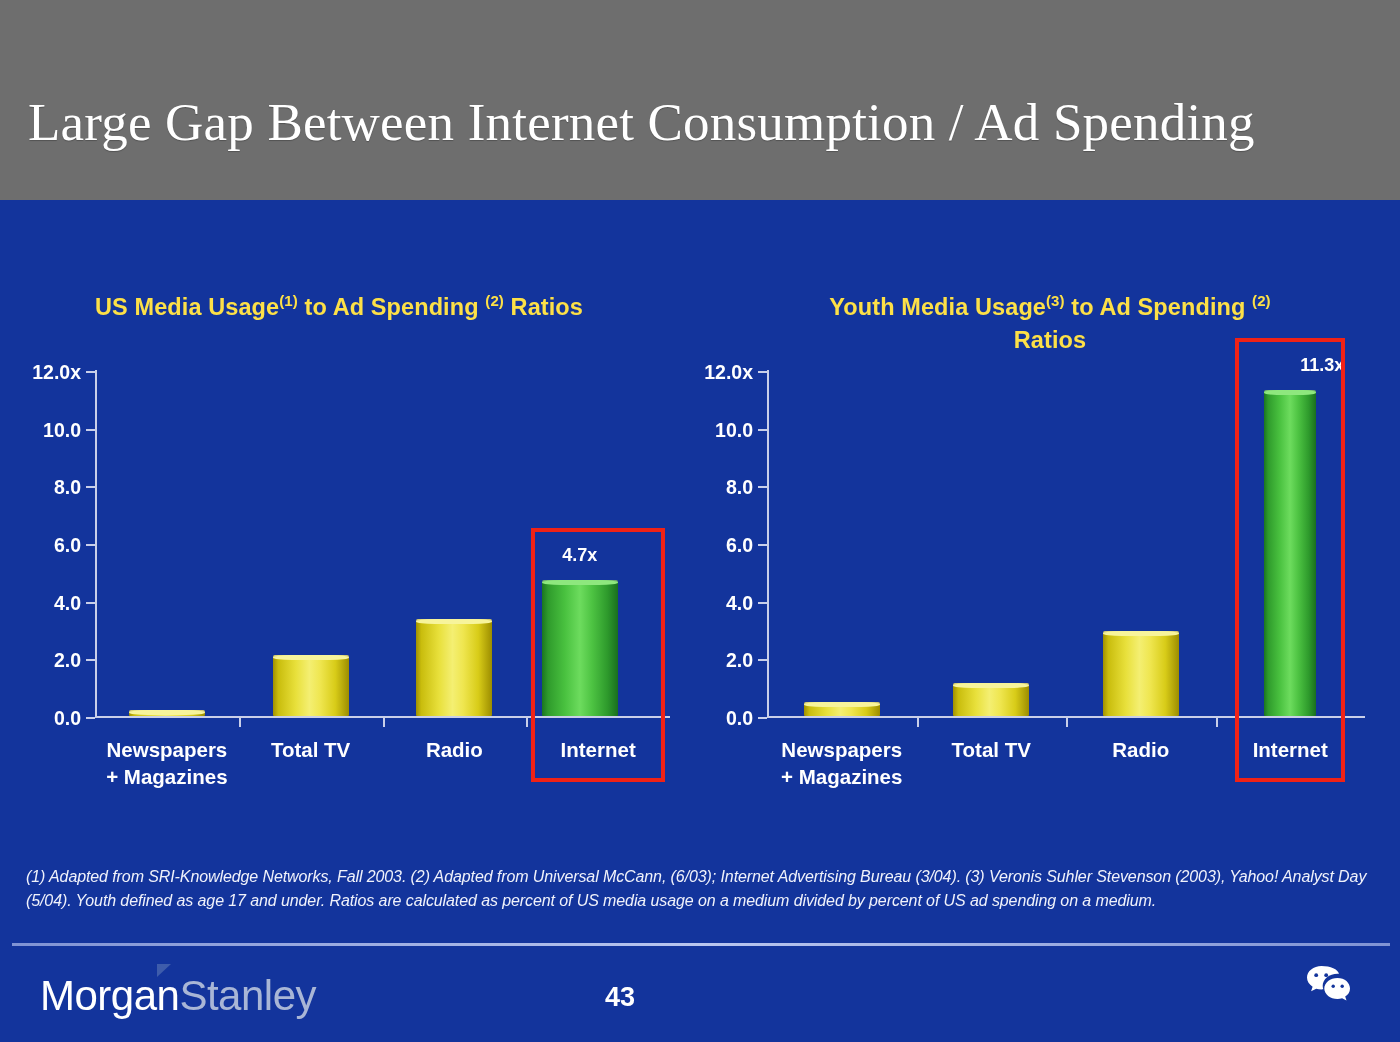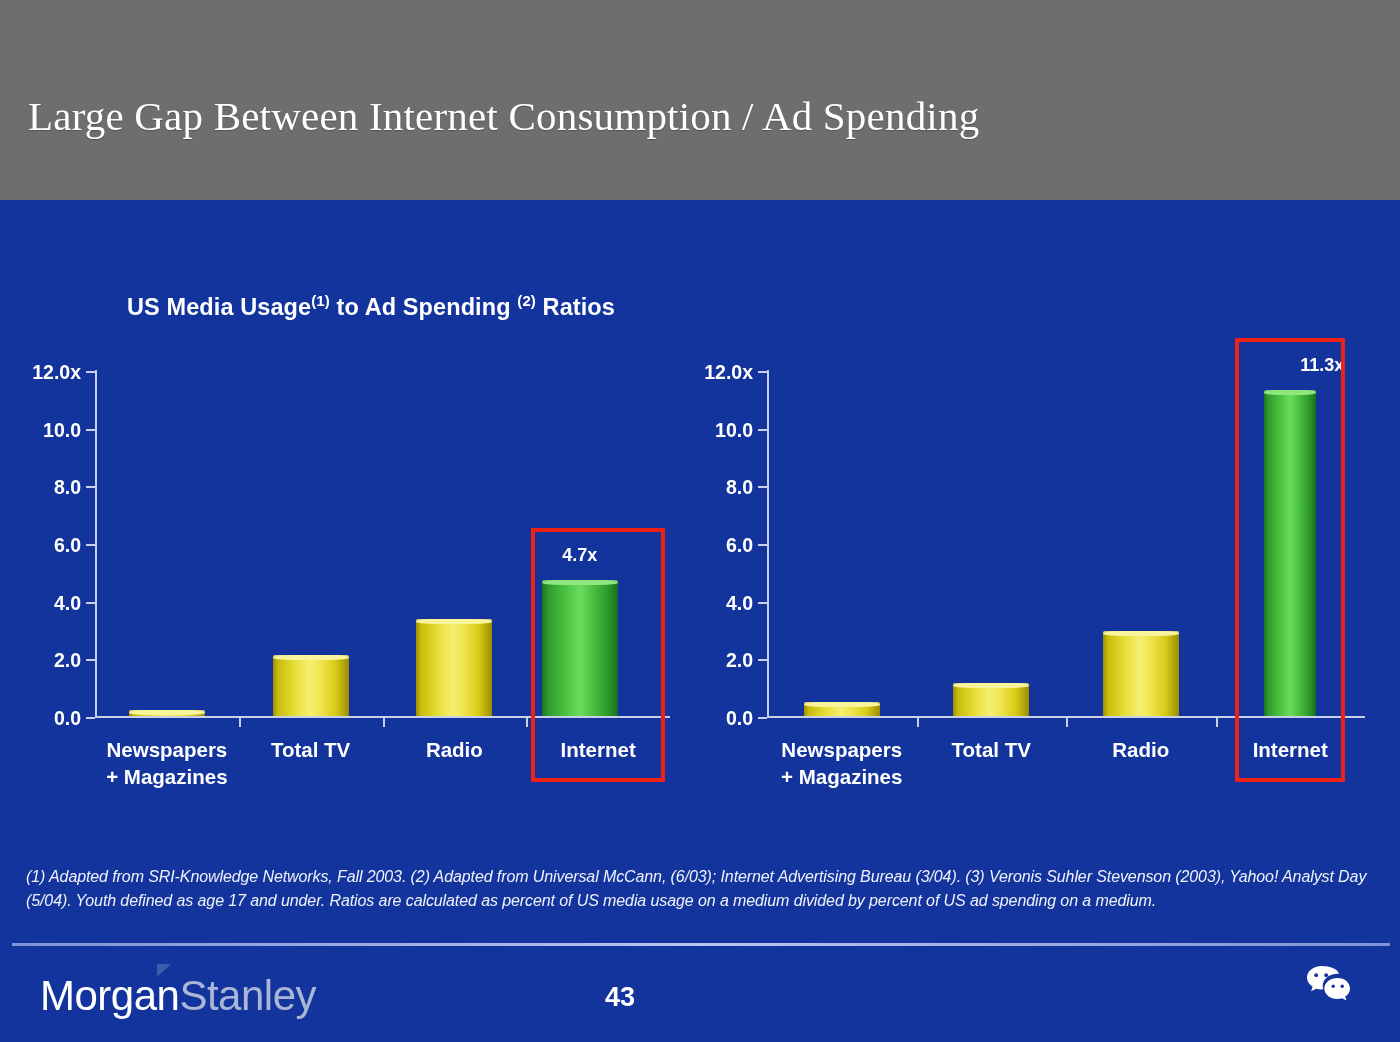--- a/index.html
+++ b/index.html
@@ -16,21 +16,21 @@
     position: absolute;
     left: 0; top: 0;
     width: 1400px; height: 200px;
     background: #6e6e6e;
   }
   .header-title {
     position: absolute;
     left: 28px;
     top: 92px;
     font-family: "Liberation Serif", serif;
-    font-size: 41px;
+    font-size: 53px;
     color: #ffffff;
     letter-spacing: 0.2px;
     white-space: nowrap;
     text-shadow: 0 1px 1px rgba(0,0,0,0.25);
   }
 
   
   .slide-body {
     position: absolute;
     left: 0; top: 200px;
@@ -43,25 +43,24 @@
   .chart-panel.left  { left: 0px; }
   .chart-panel.right { left: 700px; }
 
   .chart-title {
     position: absolute;
     top: 90px;
     width: 100%;
     text-align: center;
     font-size: 23.5px;
     font-weight: bold;
-    color: #ffffff;
+    color: #fde047;
     line-height: 1.42;
     letter-spacing: 0.1px;
     padding: 0 56px;
-    margin-left: 32px;
   }
   .chart-panel.left .chart-title { text-align: left; padding-left: 95px; }
   .chart-title sup { font-size: 15px; vertical-align: super; font-weight: bold; }
 
   
   .plot {
     position: absolute;
     left: 95px;
     top: 170px;
     width: 575px;
@@ -308,20 +307,23 @@
         <div class="y-tick" style="top: 347px;"></div>
         <div class="y-label" style="top: 348px;">0.0</div>
         <div class="x-tick" style="left: 143.75px;"></div>
         <div class="x-tick" style="left: 287.5px;"></div>
         <div class="x-tick" style="left: 431.25px;"></div>
         <div class="highlight-box" style="left: 436.125px; width: 134px; top: 158.483px; height: 253.517px;"></div>
       </div>
   </div>
 
   <div class="chart-panel right">
+    <div class="chart-title">
+      <span>Youth Media Usage</span><sup>(3)</sup><span> to Ad Spending </span><sup>(2)</sup><br><span>Ratios</span>
+    </div>
     <div class="plot" id="plot-1">
       <div class="y-axis"></div>
       <div class="x-axis"></div>
       <div class="bars" id="bars-1">
           <div class="bar-slot" style="left: 0px; width: 149.5px;">
             <div class="bar yellow" style="width: 76px; height: 14.4167px;">
               <div class="bar-cap"></div>
             </div>
           </div>
           <div class="bar-slot" style="left: 149.5px; width: 149.5px;">

